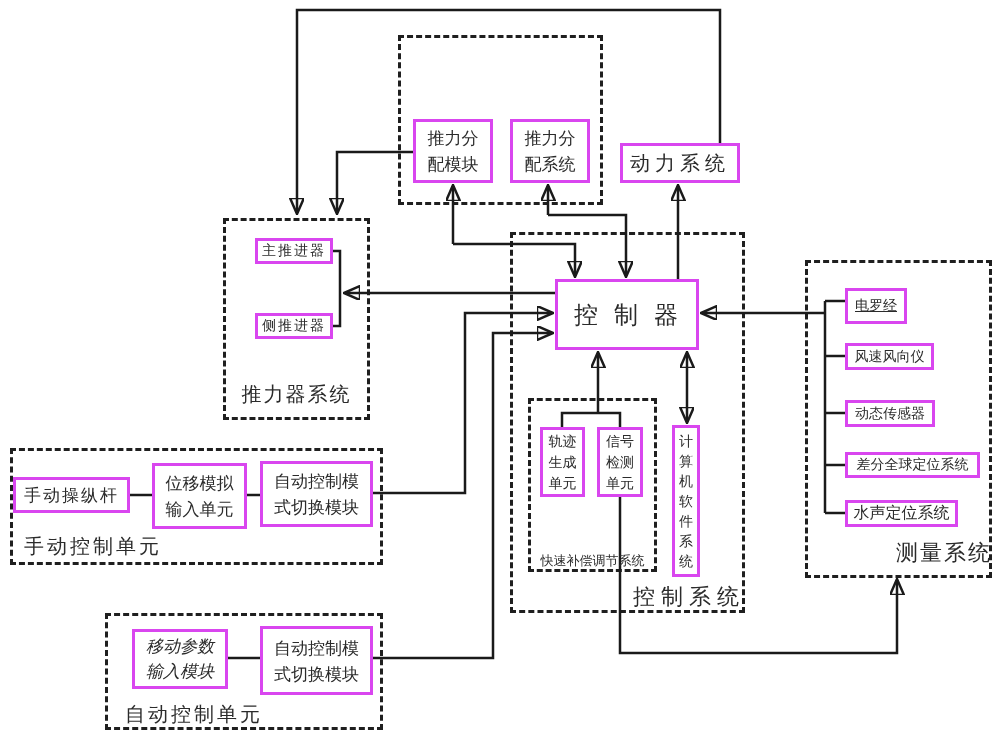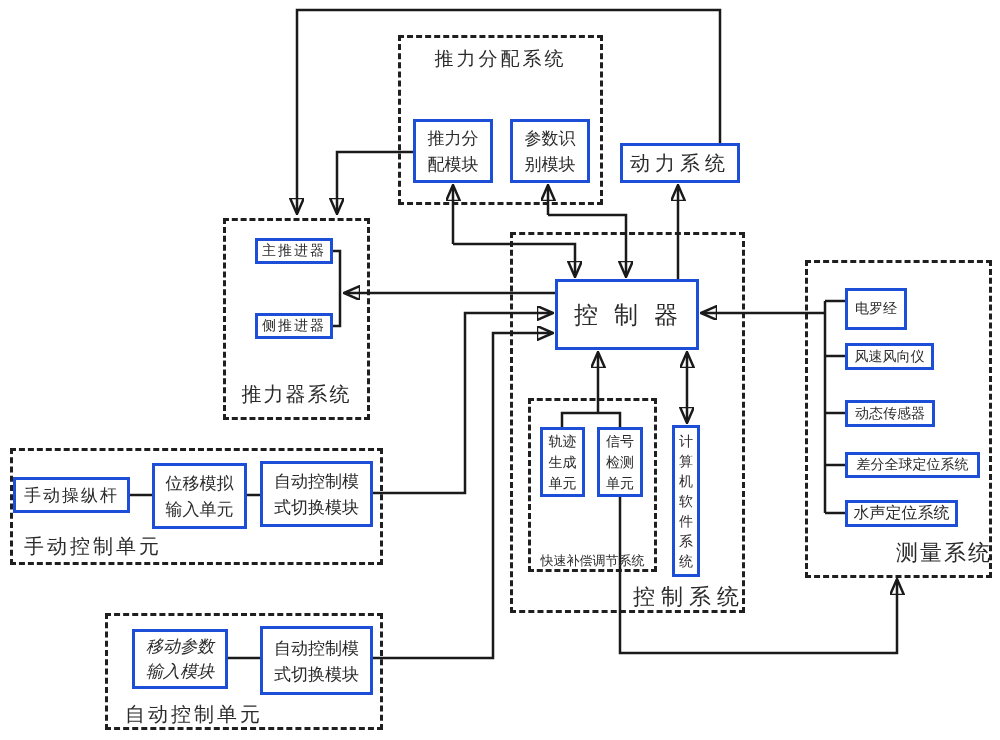--- a/index.html
+++ b/index.html
@@ -8,21 +8,21 @@
     font-family:"DejaVu Sans",sans-serif;color:#2b2b2b;overflow:hidden;
   }
   .grp{
     position:absolute;border:3px dashed #1f1f1f;background:transparent;
     box-sizing:border-box;z-index:0;
   }
   .grp-label{
     position:absolute;color:#2b2b2b;white-space:nowrap;z-index:3;
   }
   .blk{
-    position:absolute;border:3px solid #1d4ed8;background:#ffffff;
+    position:absolute;border:3px solid #d946ef;background:#ffffff;
     box-sizing:border-box;display:flex;align-items:center;justify-content:center;
     text-align:center;z-index:2;color:#2b2b2b;
   }
   svg.conns{position:absolute;left:0;top:0;z-index:1;}
   svg.conns path{stroke:#1a1a1a;stroke-width:2.5;fill:none;}
 </style>
 </head>
 <body>
 
 <div id="canvas">
@@ -73,42 +73,41 @@
   </svg>
 
   <div class="grp" style="left:398px;top:35px;width:205px;height:170px;"></div>
   <div class="grp" style="left:223px;top:218px;width:147px;height:202px;"></div>
   <div class="grp" style="left:510px;top:232px;width:235px;height:381px;"></div>
   <div class="grp" style="left:528px;top:398px;width:129px;height:174px;"></div>
   <div class="grp" style="left:10px;top:448px;width:373px;height:117px;"></div>
   <div class="grp" style="left:105px;top:613px;width:278px;height:117px;"></div>
   <div class="grp" style="left:805px;top:260px;width:187px;height:318px;"></div>
 
-  <div class="grp-label" style="left:398px;top:46px;width:205px;text-align:center;font-size:19px;letter-spacing:3px;">推力分配系统</div>
   <div class="grp-label" style="left:223px;top:381px;width:147px;text-align:center;font-size:20px;letter-spacing:2px;">推力器系统</div>
   <div class="grp-label" style="left:633px;top:582px;font-size:22px;letter-spacing:6px;">控制系统</div>
   <div class="grp-label" style="left:528px;top:552px;width:129px;text-align:center;font-size:13px;">快速补偿调节系统</div>
   <div class="grp-label" style="left:24px;top:533px;font-size:20px;letter-spacing:3px;">手动控制单元</div>
   <div class="grp-label" style="left:125px;top:701px;font-size:20px;letter-spacing:3px;">自动控制单元</div>
   <div class="grp-label" style="left:805px;top:538px;width:187px;text-align:right;font-size:22px;letter-spacing:2px;">测量系统</div>
 
   <div class="blk" style="left:413px;top:119px;width:80px;height:64px;font-size:17px;padding:0 9px;line-height:26px;">推力分配模块</div>
-  <div class="blk" style="left:510px;top:119px;width:80px;height:64px;font-size:17px;padding:0 9px;line-height:26px;">参数识别模块</div>
+  <div class="blk" style="left:510px;top:119px;width:80px;height:64px;font-size:17px;padding:0 9px;line-height:26px;">推力分配系统</div>
   <div class="blk" style="left:620px;top:143px;width:120px;height:40px;font-size:20px;letter-spacing:5px;">动力系统</div>
 
   <div class="blk" style="left:255px;top:238px;width:78px;height:26px;font-size:14px;letter-spacing:2px;">主推进器</div>
   <div class="blk" style="left:255px;top:313px;width:78px;height:26px;font-size:14px;letter-spacing:2px;">侧推进器</div>
 
   <div class="blk" style="left:540px;top:427px;width:45px;height:70px;font-size:14px;padding:0 2px;line-height:21px;">轨迹生成单元</div>
 
   <div class="blk" style="left:555px;top:279px;width:144px;height:71px;font-size:24px;letter-spacing:16px;padding-left:14px;">控制器</div>
   <div class="blk" style="left:597px;top:427px;width:46px;height:70px;font-size:14px;padding:0 2px;line-height:21px;">信号检测单元</div>
   <div class="blk" style="left:672px;top:425px;width:28px;height:152px;font-size:14px;padding:0 2px;line-height:20px;">计算机软件系统</div>
 
-  <div class="blk" style="left:845px;top:288px;width:62px;height:42px;font-size:14px;">电罗经</div>
+  <div class="blk" style="left:845px;top:288px;width:62px;height:36px;font-size:14px;text-decoration:underline;">电罗经</div>
   <div class="blk" style="left:845px;top:343px;width:89px;height:27px;font-size:14px;">风速风向仪</div>
   <div class="blk" style="left:845px;top:400px;width:90px;height:27px;font-size:14px;font-family:Liberation Mono, monospace;">动态传感器</div>
   <div class="blk" style="left:845px;top:452px;width:135px;height:26px;font-size:14px;">差分全球定位系统</div>
   <div class="blk" style="left:845px;top:500px;width:113px;height:27px;font-size:16px;">水声定位系统</div>
 
   <div class="blk" style="left:13px;top:477px;width:117px;height:36px;font-size:17px;letter-spacing:2px;">手动操纵杆</div>
   <div class="blk" style="left:152px;top:463px;width:95px;height:66px;font-size:17px;padding:0 9px;line-height:26px;">位移模拟输入单元</div>
   <div class="blk" style="left:260px;top:461px;width:113px;height:66px;font-size:17px;padding:0 8px;line-height:26px;">自动控制模式切换模块</div>
 
   <div class="blk" style="left:132px;top:629px;width:96px;height:60px;font-size:17px;padding:0 9px;line-height:25px;font-style:italic;">移动参数输入模块</div>

